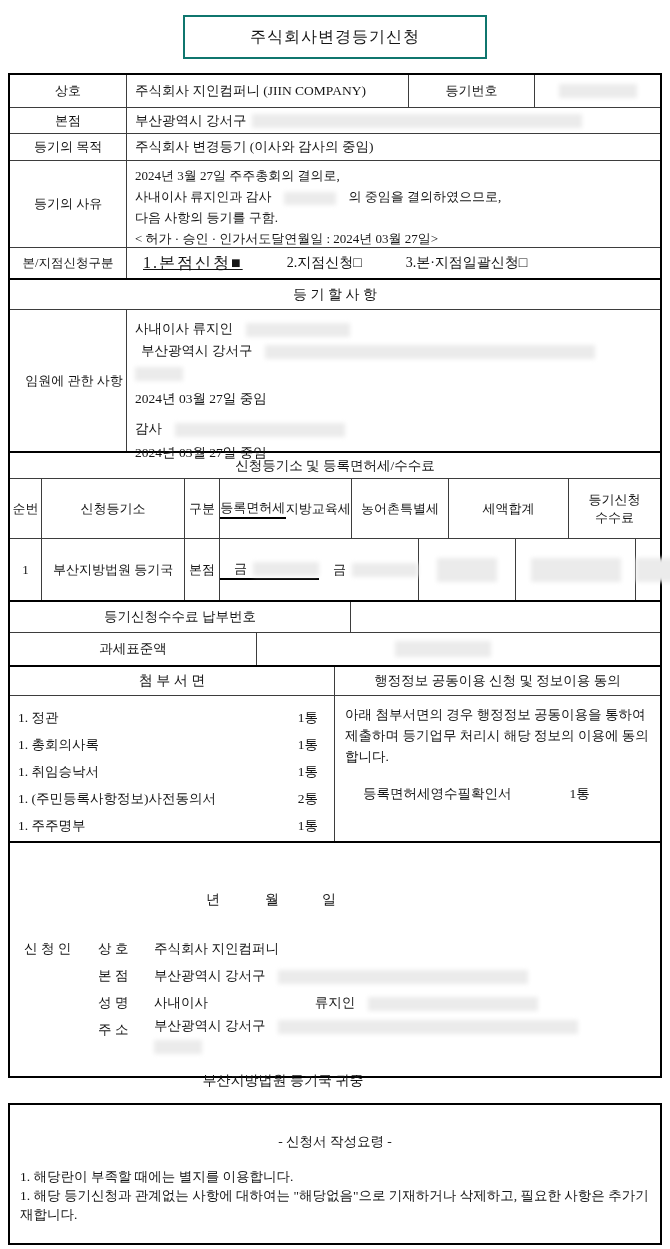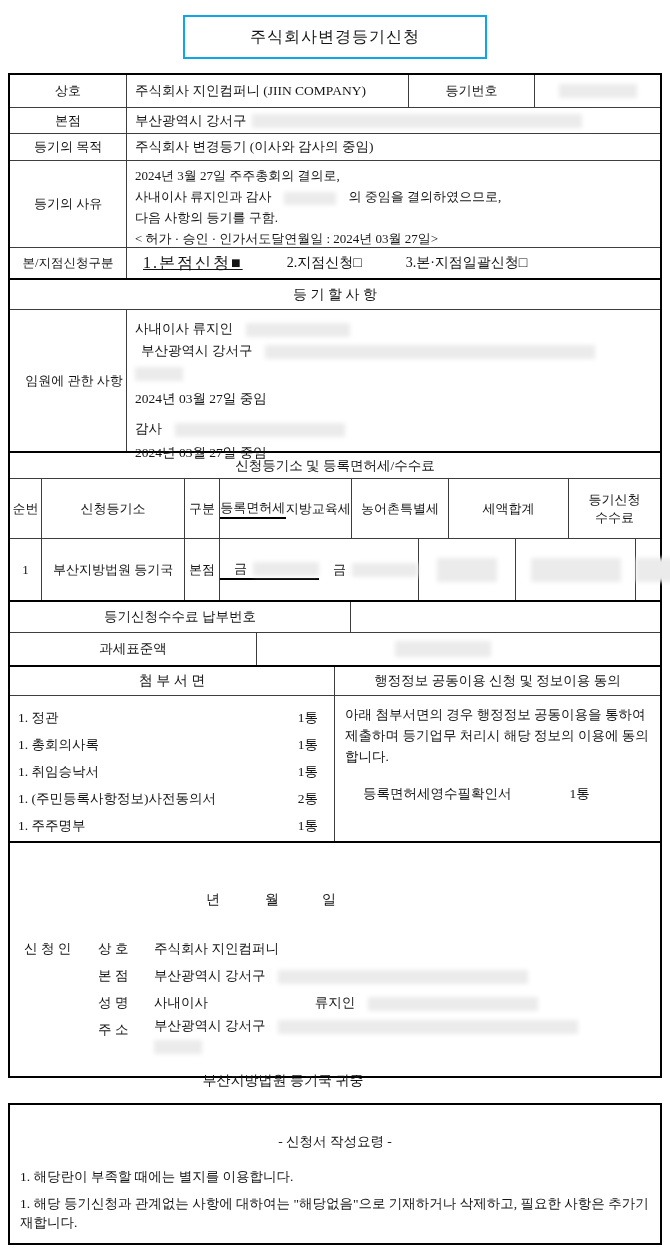--- a/index.html
+++ b/index.html
@@ -3,21 +3,21 @@
 <meta charset="utf-8">
 <style>
   html,body{margin:0;padding:0;background:#fff;}
   body{
     width:670px;height:1249px;position:relative;
     font-family:"Liberation Serif","DejaVu Serif",serif;
     color:#141414;-webkit-font-smoothing:antialiased;
   }
   .title-box{
     position:absolute;left:183px;top:15px;width:300px;height:40px;
-    border:2px solid #0ea5e9;display:flex;align-items:center;justify-content:center;
+    border:2px solid #0f766e;display:flex;align-items:center;justify-content:center;
     font-size:16px;letter-spacing:1px;
   }
   .doc-table{
     position:absolute;left:8px;top:73px;width:650px;
     border:2px solid #000;box-sizing:content-box;background:#fff;
   }
   .row{display:flex;align-items:stretch;border-top:1px solid #3d3d3d;box-sizing:border-box;}
   .row.first{border-top:none;}
   .row.thick{border-top:2px solid #000;}
   .cell{border-right:1px solid #3d3d3d;box-sizing:border-box;}
@@ -270,14 +270,14 @@
       </div>
     </div>
     <div style="margin-top:16px;text-align:center;transform:translateX(-52px);font-size:14px;">부산지방법원 등기국  귀중</div>
   </div>
 
 </div>
 
 <div class="footer-box">
   <div style="text-align:center;margin-top:28px;font-size:13.5px;">- 신청서 작성요령 -</div>
   <div style="margin:16px 10px 0 10px;font-size:13.5px;line-height:19px;">1. 해당란이 부족할 때에는 별지를 이용합니다.</div>
-  <div style="margin:8px 10px;font-size:13.5px;line-height:19px;">1. 해당 등기신청과 관계없는 사항에 대하여는 "해당없음"으로 기재하거나 삭제하고, 필요한 사항은 추가기재합니다.</div>
+  <div style="margin:0 10px;font-size:13.5px;line-height:19px;">1. 해당 등기신청과 관계없는 사항에 대하여는 "해당없음"으로 기재하거나 삭제하고, 필요한 사항은 추가기재합니다.</div>
 </div>
 
 </body></html>

